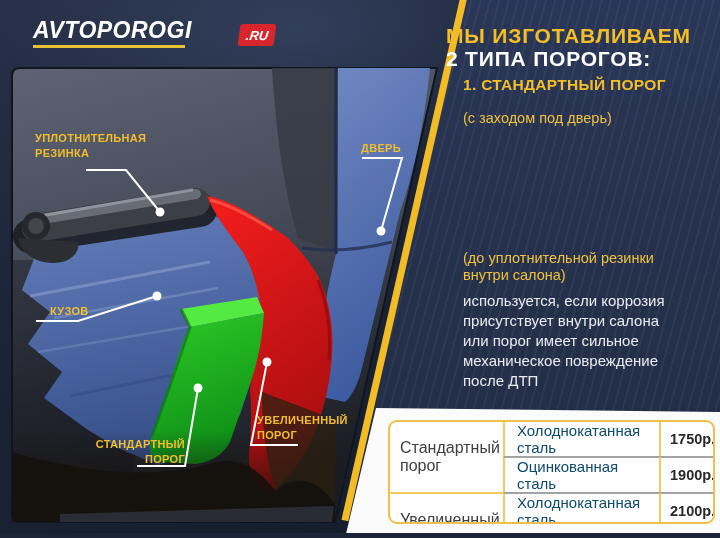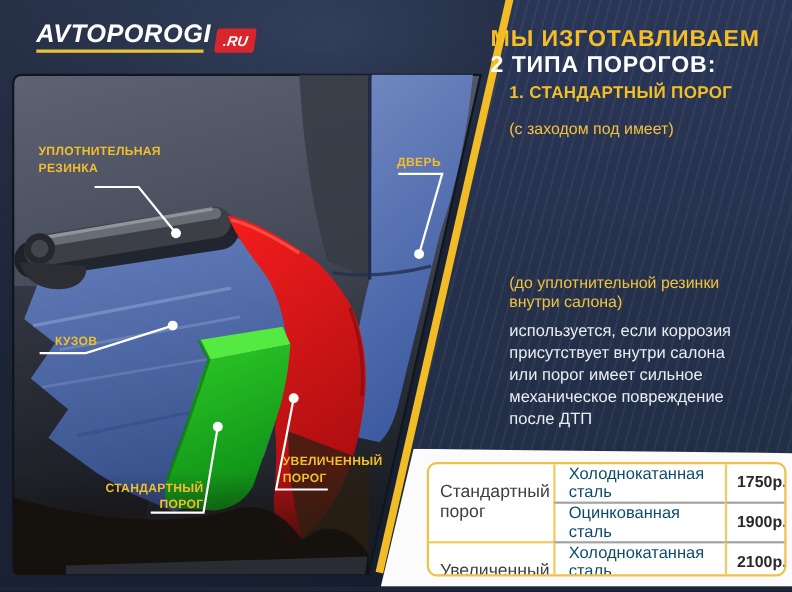--- a/index.html
+++ b/index.html
@@ -28,21 +28,21 @@
     clip-path:polygon(36px 8px, 380px 12px, 380px 134px, 6px 134px);
   }
   .stripe{
     position:absolute;left:461px;top:-6px;width:7px;height:540px;
     background:#F2BC27;transform:rotate(12.8deg);transform-origin:50% 0;
   }
   .bottom-strip{
     position:absolute;left:0;top:533px;width:720px;height:5px;background:#1c2538;z-index:9;
   }
   
-  .logo{position:absolute;left:33px;top:19px;z-index:5;display:flex;align-items:flex-end;}
+  .logo{position:absolute;left:33px;top:19px;z-index:5;display:flex;align-items:center;gap:43px;}
   .logo .brand-wrap{display:flex;flex-direction:column;}
   .logo .brand{
     color:#fff;font-style:italic;font-weight:bold;font-size:23px;letter-spacing:.5px;line-height:1;
   }
   .logo .brand-bar{margin-top:3px;height:3px;width:152px;background:#E7C232;}
   .logo .tld{
     margin-left:4px;margin-top:2px;background:#D9252C;color:#fff;
     font-style:italic;font-weight:bold;font-size:13px;line-height:1;
     padding:5px 7px 4px;border-radius:3px;transform:skewX(-8deg);
   }
@@ -215,21 +215,21 @@
 ПОРОГ</div>
   <div class="dlabel label-big">УВЕЛИЧЕННЫЙ
 ПОРОГ</div>
 
   <div class="right-head">
     <div class="h1">МЫ ИЗГОТАВЛИВАЕМ</div>
     <div class="h2">2 ТИПА ПОРОГОВ:</div>
   </div>
 
   <div class="sec sec-title s1t">1. СТАНДАРТНЫЙ ПОРОГ</div>
-  <div class="sec sec-sub s1s">(с заходом под имеет)</div>
+  <div class="sec sec-sub s1s">(с заходом под дверь)</div>
 
   <div class="sec sec-sub s2s">(до уплотнительной резинки
 внутри салона)</div>
   <div class="sec sec-body s2b">используется, если коррозия
 присутствует внутри салона
 или порог имеет сильное
 механическое повреждение
 после ДТП</div>
 
   <div class="price-table">

